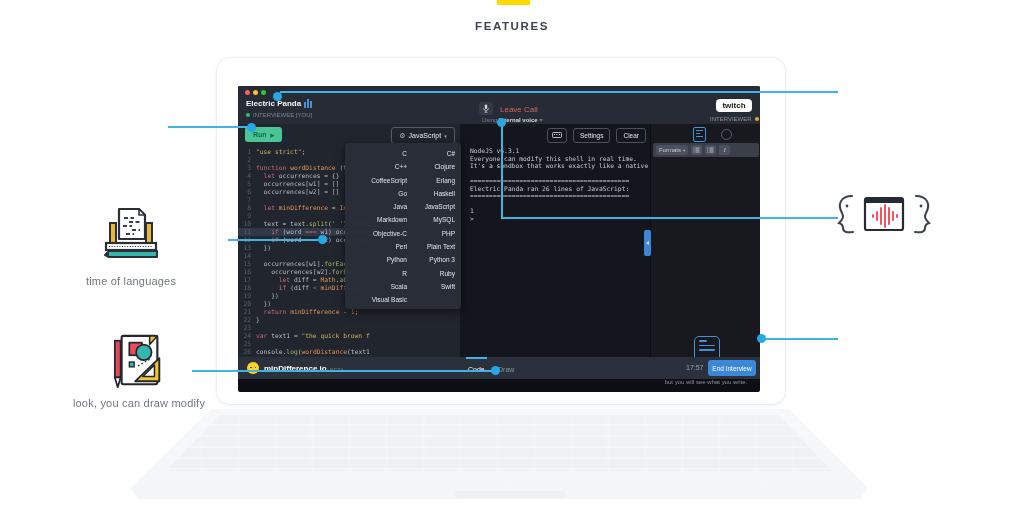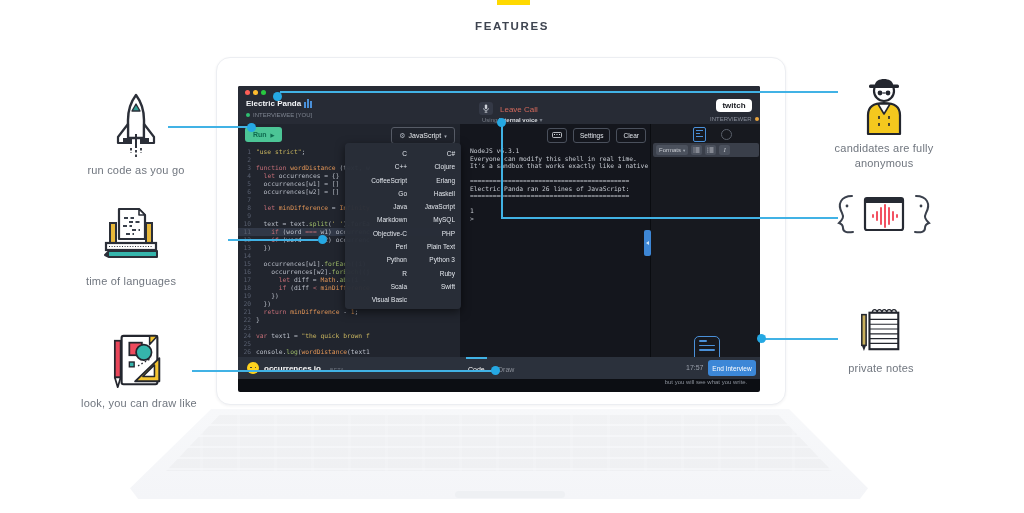--- a/index.html
+++ b/index.html
@@ -370,21 +370,21 @@
     </div>
     <div class="abs" id="collapse-handle">
         <b></b>
       </div>
 
     <div class="abs" id="bottombar">
       <div class="abs" id="io-logo">
         <i style="left:3px"></i>
           <i style="left:7.5px"></i>
       </div>
-      <div class="abs" id="logo-text">occurrences.io</div>
+      <div class="abs" id="logo-text">minDifference.io</div>
       <div class="abs" id="beta-label">BETA</div>
       <div class="abs" id="tab-code">Code</div>
       <div class="abs" id="tab-draw">Draw</div>
       <div class="abs" id="timer">17:57</div>
       <div class="abs" id="end-btn">End Interview</div>
     </div>
   </div>
 
   <div class="abs cline" style="left:168px;top:126px;width:80px;height:1.5px"></div>
   <div class="abs cdot" style="left:247px;top:123px"></div>
@@ -398,33 +398,20 @@
   <div class="abs cline" style="left:280px;top:91px;width:558px;height:1.5px"></div>
   <div class="abs cdot" style="left:273px;top:92px"></div>
 
   <div class="abs cline" style="left:501px;top:124px;width:1.5px;height:94px"></div>
   <div class="abs cline" style="left:501px;top:217px;width:337px;height:1.5px"></div>
   <div class="abs cdot" style="left:497px;top:118px"></div>
 
   <div class="abs cline" style="left:764px;top:338px;width:74px;height:1.5px"></div>
   <div class="abs cdot" style="left:757px;top:334px"></div>
 
-  <div class="abs feature" style="left:62px;top:92px;width:148px">
-    <svg width="52" height="66" viewBox="0 0 52 66">
-      <path d="M26 3 C20 11 18 19 18 28 L18 46 L34 46 L34 28 C34 19 32 11 26 3 Z" fill="#fff" stroke="#2b2f38" stroke-width="2.4" stroke-linejoin="round"></path>
-      <path d="M26 12 L22 19 L30 19 Z" fill="#2f9e94" stroke="#2b2f38" stroke-width="1.4" stroke-linejoin="round"></path>
-      <path d="M18 32 L8 45 L8 51 L18 51 Z" fill="#fff" stroke="#2b2f38" stroke-width="2.2" stroke-linejoin="round"></path>
-      <path d="M34 32 L44 45 L44 51 L34 51 Z" fill="#fff" stroke="#2b2f38" stroke-width="2.2" stroke-linejoin="round"></path>
-      <rect x="13" y="46" width="9" height="6" fill="#2b2f38"></rect>
-        <rect x="30" y="46" width="9" height="6" fill="#2b2f38"></rect>
-      <path d="M26 42 L26 56" stroke="#2b2f38" stroke-width="2"></path>
-      <path d="M21 56 L21 61 M26 58 L26 65 M31 56 L31 61" stroke="#2b2f38" stroke-width="1.8" stroke-dasharray="2.5 2"></path>
-    </svg>
-    <div class="lbl">run code as you go</div>
-  </div>
 
   <div class="abs feature" style="left:56px;top:205px;width:150px">
     <svg width="64" height="64" viewBox="0 0 64 64">
       <path d="M20 4 L40 4 L46 10 L46 34 L20 34 Z" fill="#fff" stroke="#2b2f38" stroke-width="2.2" stroke-linejoin="round"></path>
       <path d="M40 4 L40 10 L46 10 Z" fill="#fff" stroke="#2b2f38" stroke-width="1.6" stroke-linejoin="round"></path>
       <path d="M25 13 h10 M30 17 h12 M24 21 h9 M33 25 h8 M27 29 h8" stroke="#39404b" stroke-width="2" stroke-dasharray="4 2.5"></path>
       <rect x="11" y="18" width="6" height="20" fill="#e8b839" stroke="#2b2f38" stroke-width="2"></rect>
       <rect x="47" y="18" width="6" height="20" fill="#e8b839" stroke="#2b2f38" stroke-width="2"></rect>
       <rect x="7" y="38" width="50" height="7" fill="#fff" stroke="#2b2f38" stroke-width="2.2"></rect>
       <path d="M10 41.5 h44" stroke="#2b2f38" stroke-width="1" stroke-dasharray="1 1.6"></path>
@@ -440,37 +427,23 @@
       <path d="M42 3 L50 3 L42 12 Z" fill="#f4c430" stroke="#23262e" stroke-width="1.6" stroke-linejoin="round"></path>
       <rect x="6" y="8" width="6" height="38" fill="#e8465a" stroke="#23262e" stroke-width="1.8"></rect>
       <path d="M6 46 L9 56 L12 46 Z" fill="#fff" stroke="#23262e" stroke-width="1.8" stroke-linejoin="round"></path>
       <rect x="21" y="10" width="13" height="13" fill="#ef4b5d" stroke="#23262e" stroke-width="1.8"></rect>
       <circle cx="36" cy="20" r="8" fill="#35b5ac" stroke="#23262e" stroke-width="1.8"></circle>
       <rect x="21" y="30" width="5" height="5" fill="#35b5ac" stroke="#23262e" stroke-width="1.4"></rect>
       <path d="M30 34 L44 26" stroke="#23262e" stroke-width="1.4" stroke-dasharray="1.6 2.4"></path>
       <path d="M27 50 L52 50 L52 26 Z" fill="#f4c430" stroke="#23262e" stroke-width="2" stroke-linejoin="round"></path>
       <path d="M35 45 L47 45 L47 33 Z" fill="#fff" stroke="#23262e" stroke-width="1.6" stroke-linejoin="round"></path>
     </svg>
-    <div class="lbl">look, you can draw like</div>
+    <div class="lbl">look, you can draw modify</div>
   </div>
 
-  <div class="abs feature" style="left:822px;top:72px;width:124px">
-    <svg width="52" height="64" viewBox="0 0 52 64">
-      <path d="M10 62 L10 43 C10 35 16 31 26 31 C36 31 42 35 42 43 L42 62 Z" fill="#f4c81e" stroke="#23262e" stroke-width="2.2" stroke-linejoin="round"></path>
-      <path d="M20 32 L26 42 L32 32 Z" fill="#fff" stroke="#23262e" stroke-width="1.6" stroke-linejoin="round"></path>
-      <circle cx="26" cy="19" r="10" fill="#fff" stroke="#23262e" stroke-width="2.2"></circle>
-      <path d="M17 13 C17 5 35 5 35 13 Z" fill="#23262e"></path>
-      <rect x="11" y="12.5" width="30" height="3.5" rx="1.5" fill="#23262e"></rect>
-      <circle cx="22" cy="21" r="2.4" fill="#23262e"></circle>
-        <circle cx="30" cy="21" r="2.4" fill="#23262e"></circle>
-      <path d="M24.4 21 h3.2" stroke="#23262e" stroke-width="1.2"></path>
-      <path d="M21 44 v3 M21 51 v3 M31 44 v3 M31 51 v3" stroke="#23262e" stroke-width="1.6"></path>
-    </svg>
-    <div class="lbl">candidates are fully anonymous</div>
-  </div>
 
   <div class="abs feature" style="left:824px;top:193px;width:120px">
     <svg width="100" height="52" viewBox="0 0 100 52">
       <path d="M18 3 C7 3 3 11 8 20 C10 24 9 26 5 30 C8 31 9 32 9 35 C9 39 13 40 19 39" fill="none" stroke="#3a404c" stroke-width="2" stroke-linecap="round"></path>
       <circle cx="13" cy="13" r="1.4" fill="#3a404c"></circle>
       <path d="M82 3 C93 3 97 11 92 20 C90 24 91 26 95 30 C92 31 91 32 91 35 C91 39 87 40 81 39" fill="none" stroke="#3a404c" stroke-width="2" stroke-linecap="round"></path>
       <circle cx="87" cy="13" r="1.4" fill="#3a404c"></circle>
       <rect x="31" y="5" width="38" height="32" rx="2" fill="#fff" stroke="#262a33" stroke-width="2.2"></rect>
       <rect x="31" y="5" width="38" height="5" fill="#262a33"></rect>
       <g fill="#f25262">
@@ -478,24 +451,14 @@
         <rect x="42" y="18" width="2" height="10" rx="1"></rect>
         <rect x="46" y="14" width="2" height="18" rx="1"></rect>
         <rect x="50" y="11" width="2" height="24" rx="1"></rect>
         <rect x="54" y="14" width="2" height="18" rx="1"></rect>
         <rect x="58" y="18" width="2" height="10" rx="1"></rect>
         <rect x="62" y="21" width="2" height="4" rx="1"></rect>
       </g>
     </svg>
   </div>
 
-  <div class="abs feature" style="left:824px;top:304px;width:114px">
-    <svg width="48" height="52" viewBox="0 0 50 52">
-      <rect x="13" y="8" width="30" height="38" fill="#fff" stroke="#23262e" stroke-width="2.2"></rect>
-      <path d="M16 8 a2.5 3.2 0 0 1 5 0 M21 8 a2.5 3.2 0 0 1 5 0 M26 8 a2.5 3.2 0 0 1 5 0 M31 8 a2.5 3.2 0 0 1 5 0 M36 8 a2.5 3.2 0 0 1 5 0" fill="none" stroke="#23262e" stroke-width="1.4"></path>
-      <path d="M13 15 h30 M13 20 h30 M13 25 h30 M13 30 h30 M13 35 h30 M13 40 h30" stroke="#23262e" stroke-width="1.2"></path>
-      <rect x="5" y="10" width="4.5" height="32" fill="#c9b05e" stroke="#23262e" stroke-width="1.6"></rect>
-      <path d="M5 42 L7.2 48 L9.5 42 Z" fill="#23262e"></path>
-    </svg>
-    <div class="lbl">private notes</div>
-  </div>
 
 </div>
 
 </body></html>

